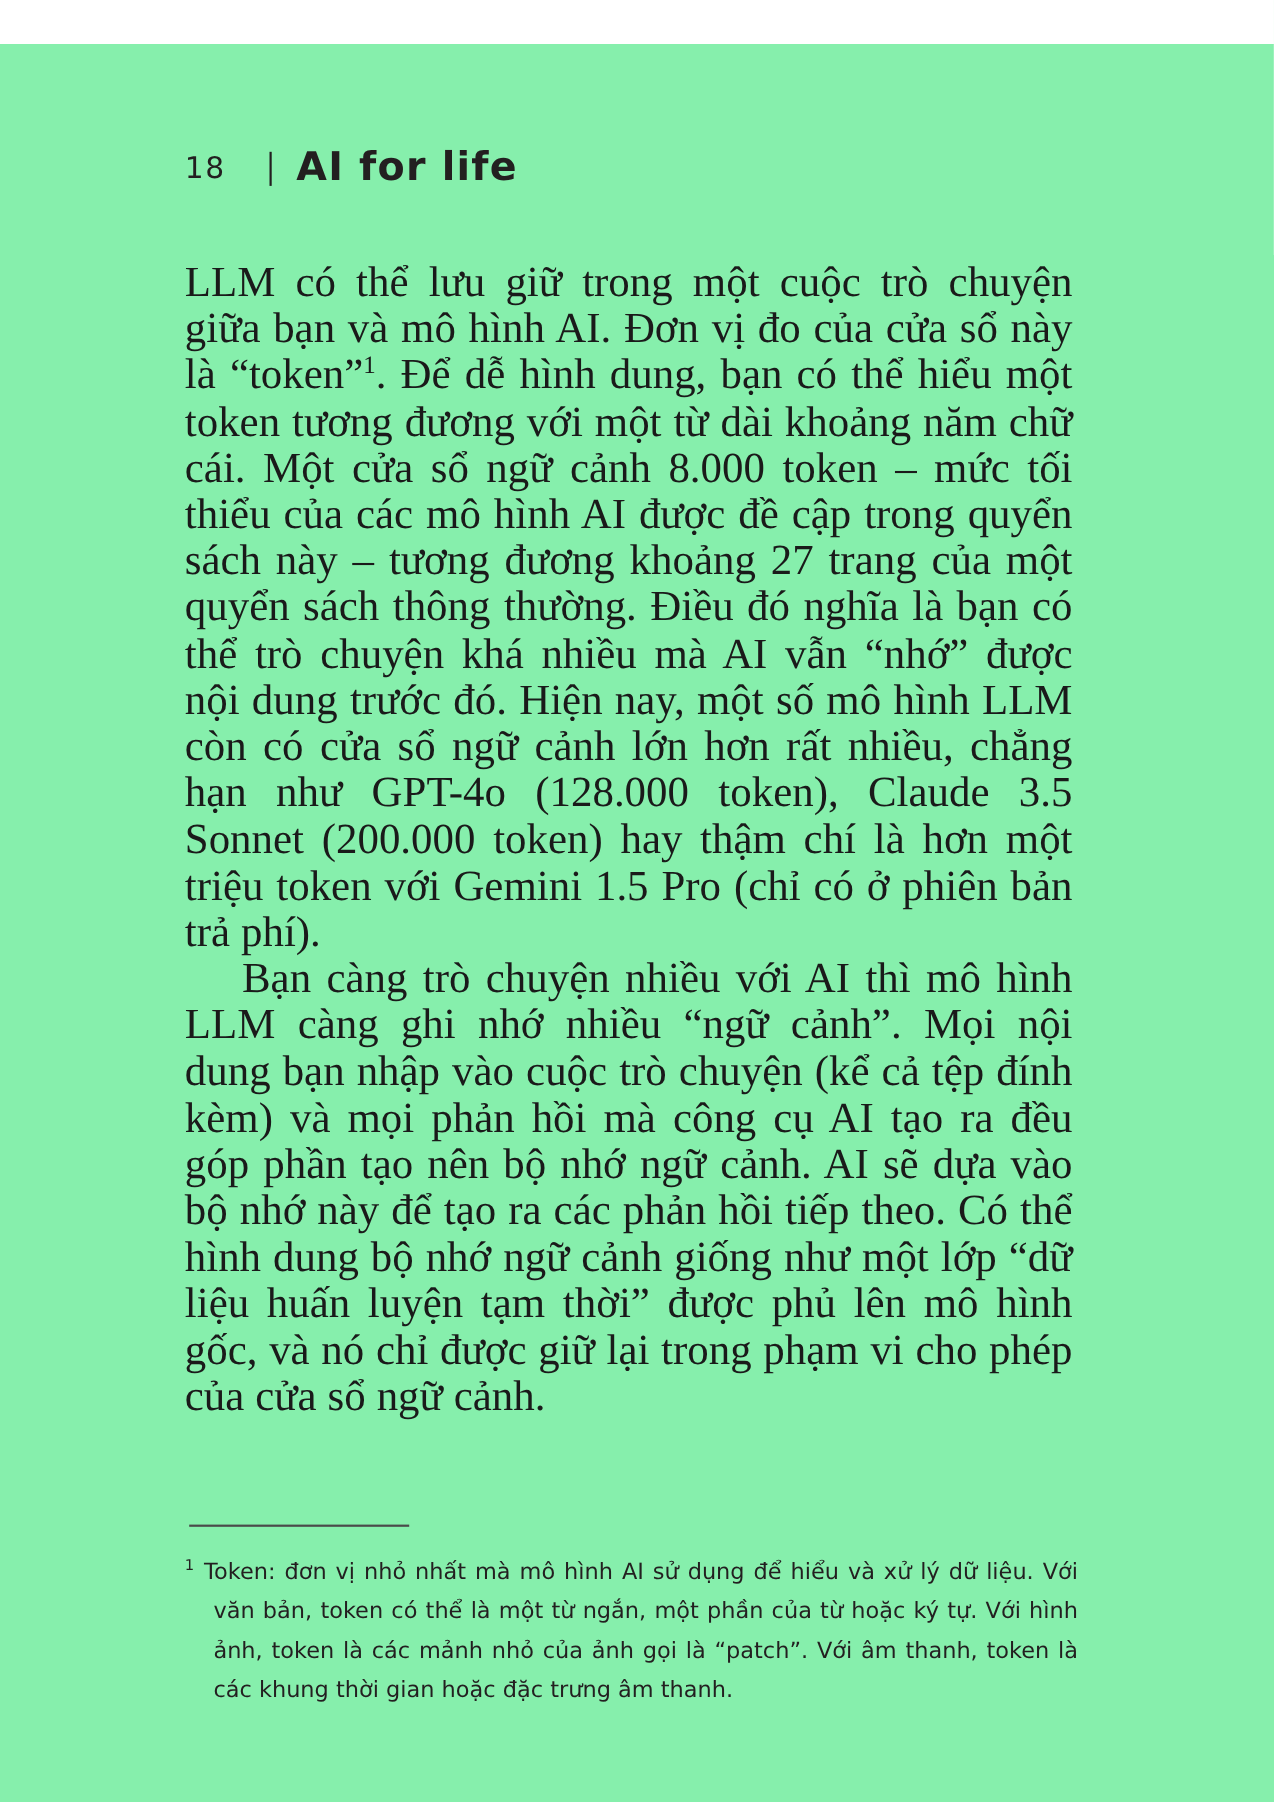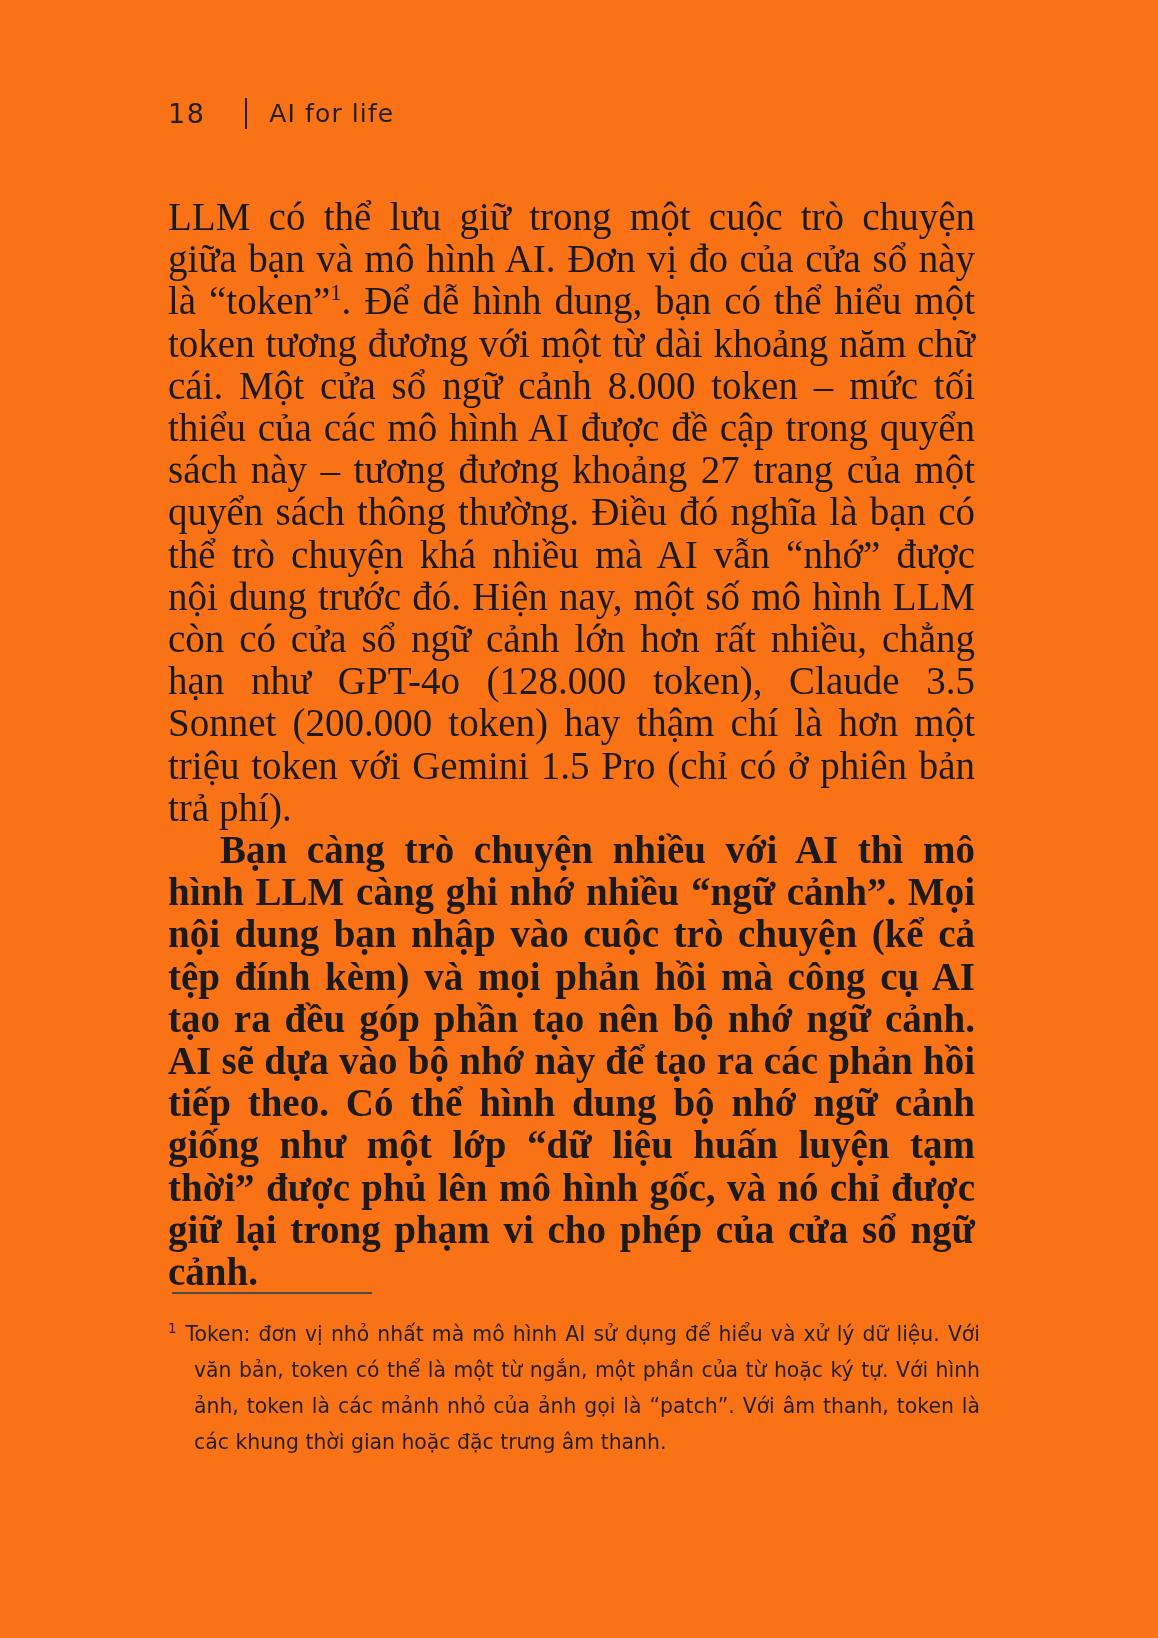--- a/index.html
+++ b/index.html
@@ -14,21 +14,22 @@
     position: relative;
     overflow: hidden;
     font-family: "Liberation Serif", "DejaVu Serif", serif;
     color: #1a1a1a;
     -webkit-font-smoothing: antialiased;
   }
 
   .page {
     position: absolute;
     inset: 0;
-    background: #f97316;
+    background: #86efac;
+    margin-top: 40px;
   }
 
   
   .running-head {
     position: absolute;
     left: 168px;
     top: 92px;
     display: flex;
     align-items: center;
     height: 42px;
@@ -42,23 +43,23 @@
     line-height: 1;
   }
   .head-rule {
     width: 2px;
     height: 31px;
     background: #231f20;
     margin: 0 22px 0 40px;
     flex: none;
   }
   .head-title {
-    font-size: 25px;
+    font-size: 36px;
     letter-spacing: 1.1px;
-    font-weight: 400;
+    font-weight: 700;
     line-height: 1;
   }
 
   
   .textblock {
     position: absolute;
     left: 168px;
     top: 196px;
     width: 807px;
   }
@@ -66,36 +67,35 @@
     margin: 0;
     font-size: 39px;
     line-height: 42.2px;
     text-align: justify;
     text-justify: inter-word;
     word-spacing: 0.2px;
     hyphens: none;
   }
   .para + .para {
     margin-top: 0;
-    font-weight: bold;
   }
   .para.indent {
     text-indent: 52px;
   }
   sup.fn-ref {
     font-size: 0.58em;
     vertical-align: super;
     line-height: 0;
   }
 
   
   .footnote-area {
     position: absolute;
     left: 168px;
-    top: 1292px;
+    top: 1346px;
     width: 812px;
   }
   .footnote-rule {
     width: 200px;
     height: 2px;
     background: #4a4a4a;
     margin: 0 0 22px 4px;
   }
   .footnote {
     margin: 0;

